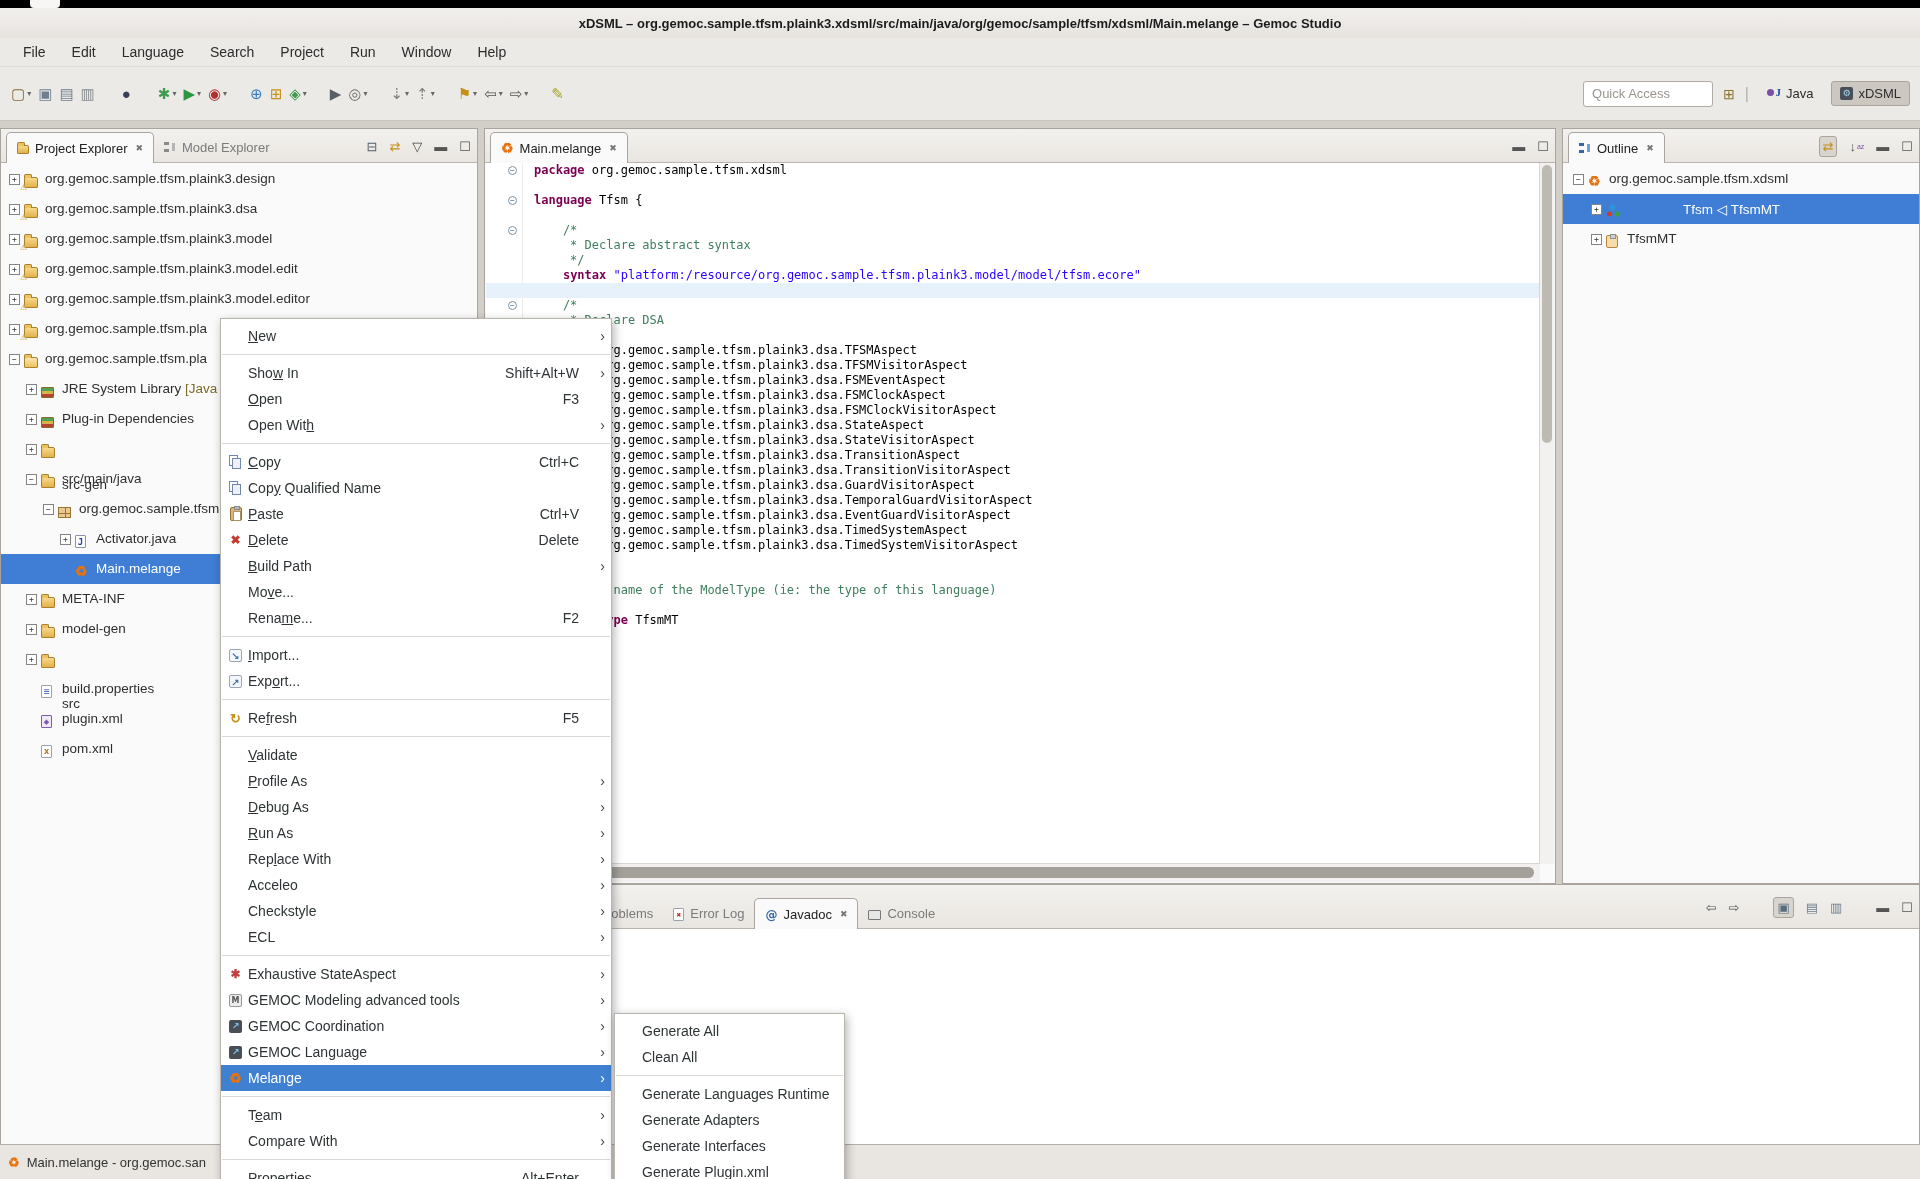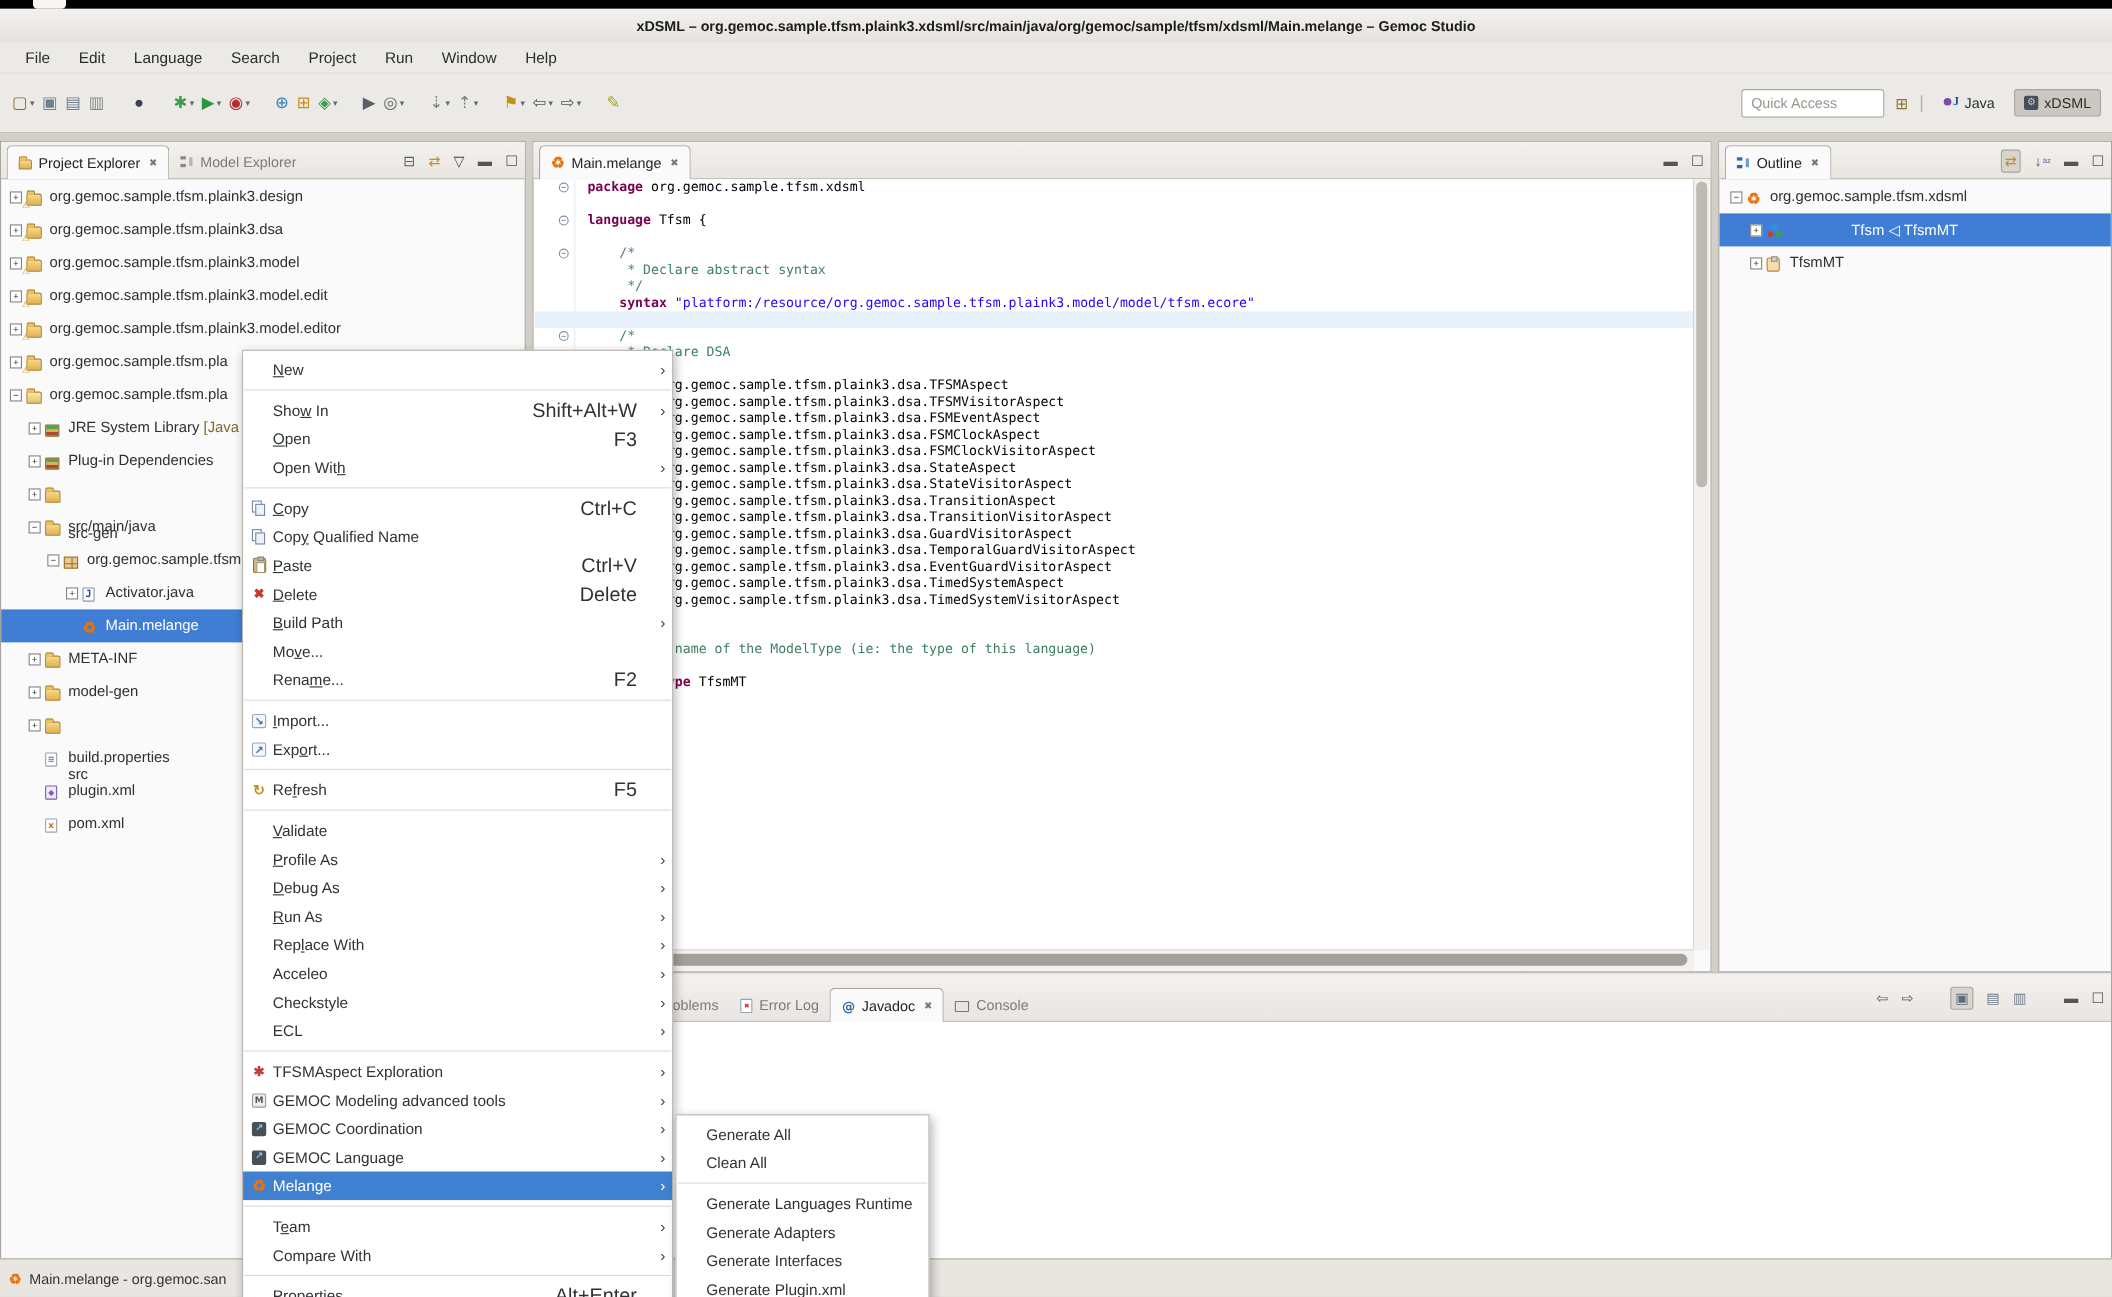--- a/index.html
+++ b/index.html
@@ -109,21 +109,21 @@
   .sb-v{position:absolute;right:1px;top:34px;width:14px;bottom:19px;background:#f3f1ef;border-left:1px solid #d9d6d1;}
   .sb-v .thumb{position:absolute;left:2px;right:2px;top:2px;height:278px;background:#bdb9b3;border-radius:6px;}
   .sb-h{position:absolute;left:1px;right:15px;bottom:1px;height:18px;background:#f3f1ef;border-top:1px solid #d9d6d1;}
   .sb-h .thumb{position:absolute;top:3px;height:11px;left:12px;right:6px;background:#a39f99;border-radius:6px;}
   
   .menu{position:absolute;background:#fff;border:1px solid #b9b5ae;box-shadow:2px 3px 9px rgba(0,0,0,0.3);
         padding:4px 0 6px;z-index:50;box-sizing:border-box;}
   .mi{display:flex;align-items:center;height:26px;padding:0 6px 0 27px;position:relative;font-size:14px;color:#2e3436;}
   .mi .mic{position:absolute;left:6px;width:17px;display:flex;justify-content:center;}
   .mlabel{white-space:nowrap;}
-  .maccel{margin-left:auto;padding-right:12px;font-size:18px;color:#2e3436;}
+  .maccel{margin-left:auto;padding-right:12px;font-size:14px;color:#2e3436;}
   .marw{width:14px;text-align:right;color:#444;font-size:14px;margin-left:auto;}
   .maccel + .marw{margin-left:0;}
   .mi.hl{background:#3f80d0;}
   .mi.hl,.mi.hl .maccel,.mi.hl .marw{color:#fff;}
   .msep{height:1px;background:#dddad5;margin:5px 1px;}
   
   #bottom-tabs{padding-left:86px;}
   #statusbar{position:absolute;left:0;bottom:0;right:0;height:34px;background:#e9e6e2;border-top:1px solid #b3aea7;
              display:flex;align-items:center;padding-left:8px;gap:7px;font-size:13px;color:#333;}
   u{text-decoration:underline;}
@@ -643,21 +643,21 @@
       </div>
       <div class="mi">
         <span class="mlabel">ECL</span>
         <span class="marw">›</span>
       </div>
       <div class="msep"></div>
       <div class="mi">
         <span class="mic">
           <span class="ic ic-glyph" style="color: rgb(192, 64, 64); font-size: 12px;">✱</span>
         </span>
-        <span class="mlabel">TFSMAspect Exploration</span>
+        <span class="mlabel">Exhaustive StateAspect</span>
         <span class="marw">›</span>
       </div>
       <div class="mi">
         <span class="mic">
           <span class="ic ic-gemocm">M</span>
         </span>
         <span class="mlabel">GEMOC Modeling advanced tools</span>
         <span class="marw">›</span>
       </div>
       <div class="mi">

